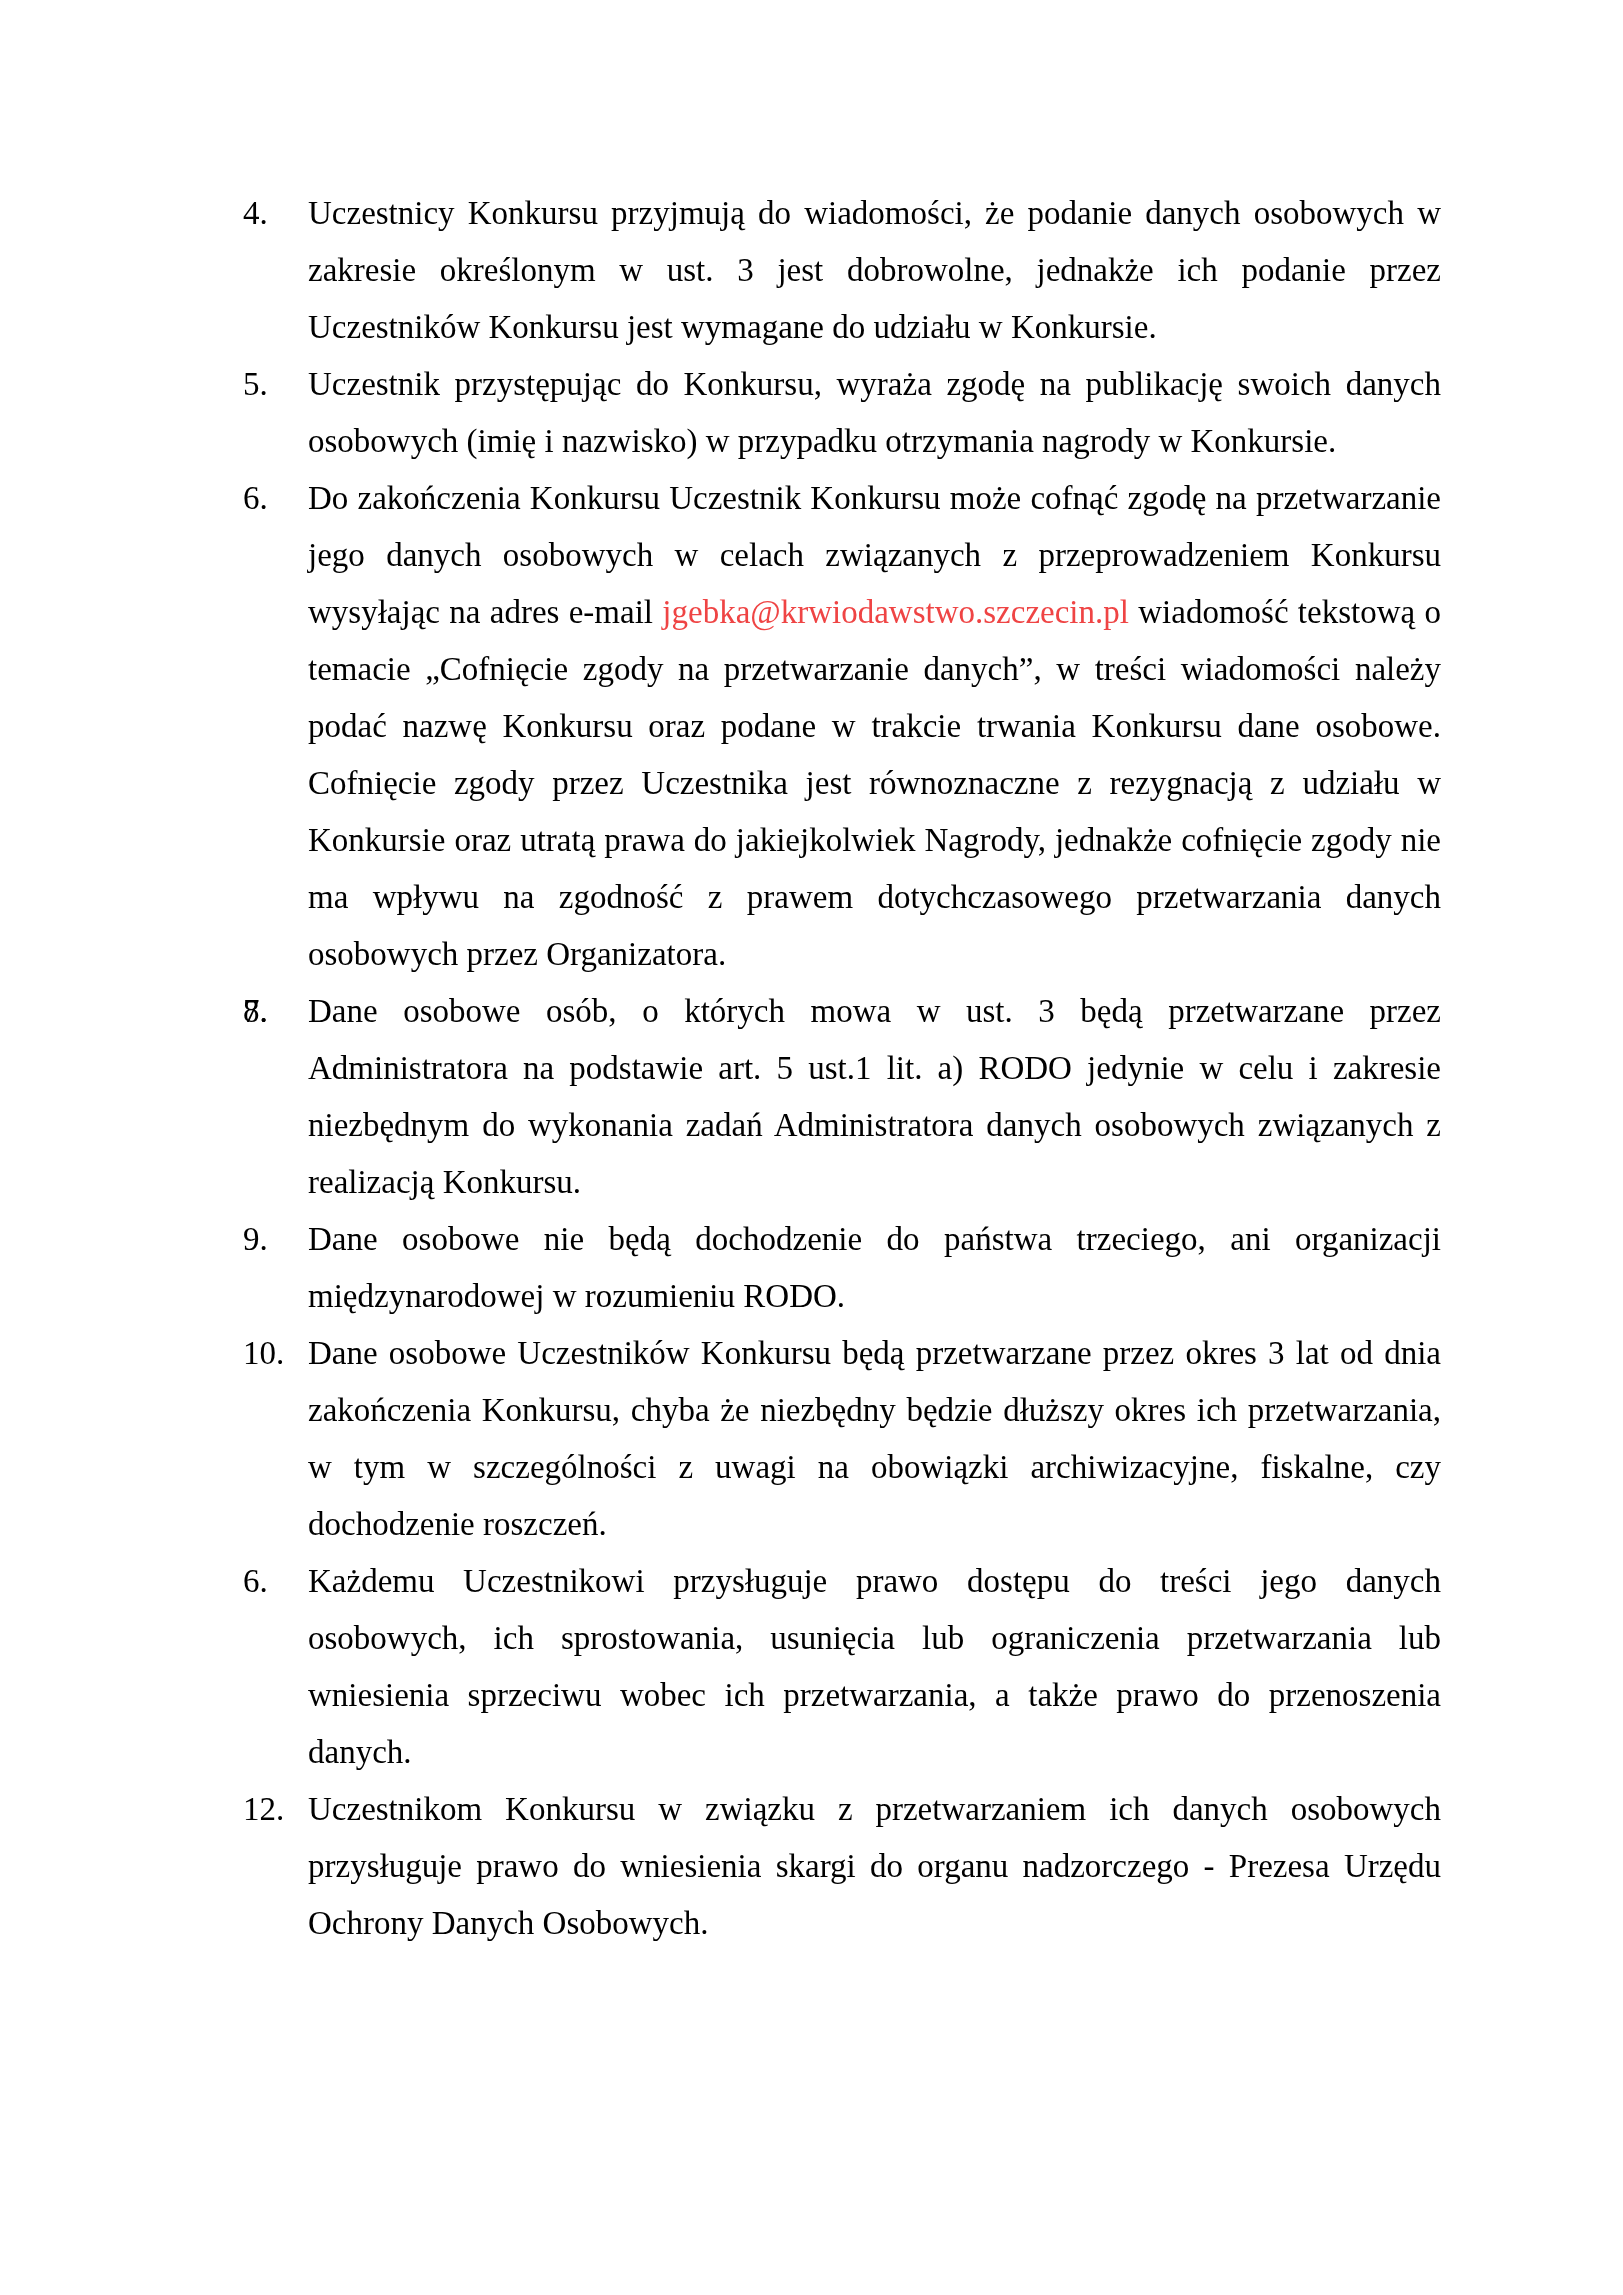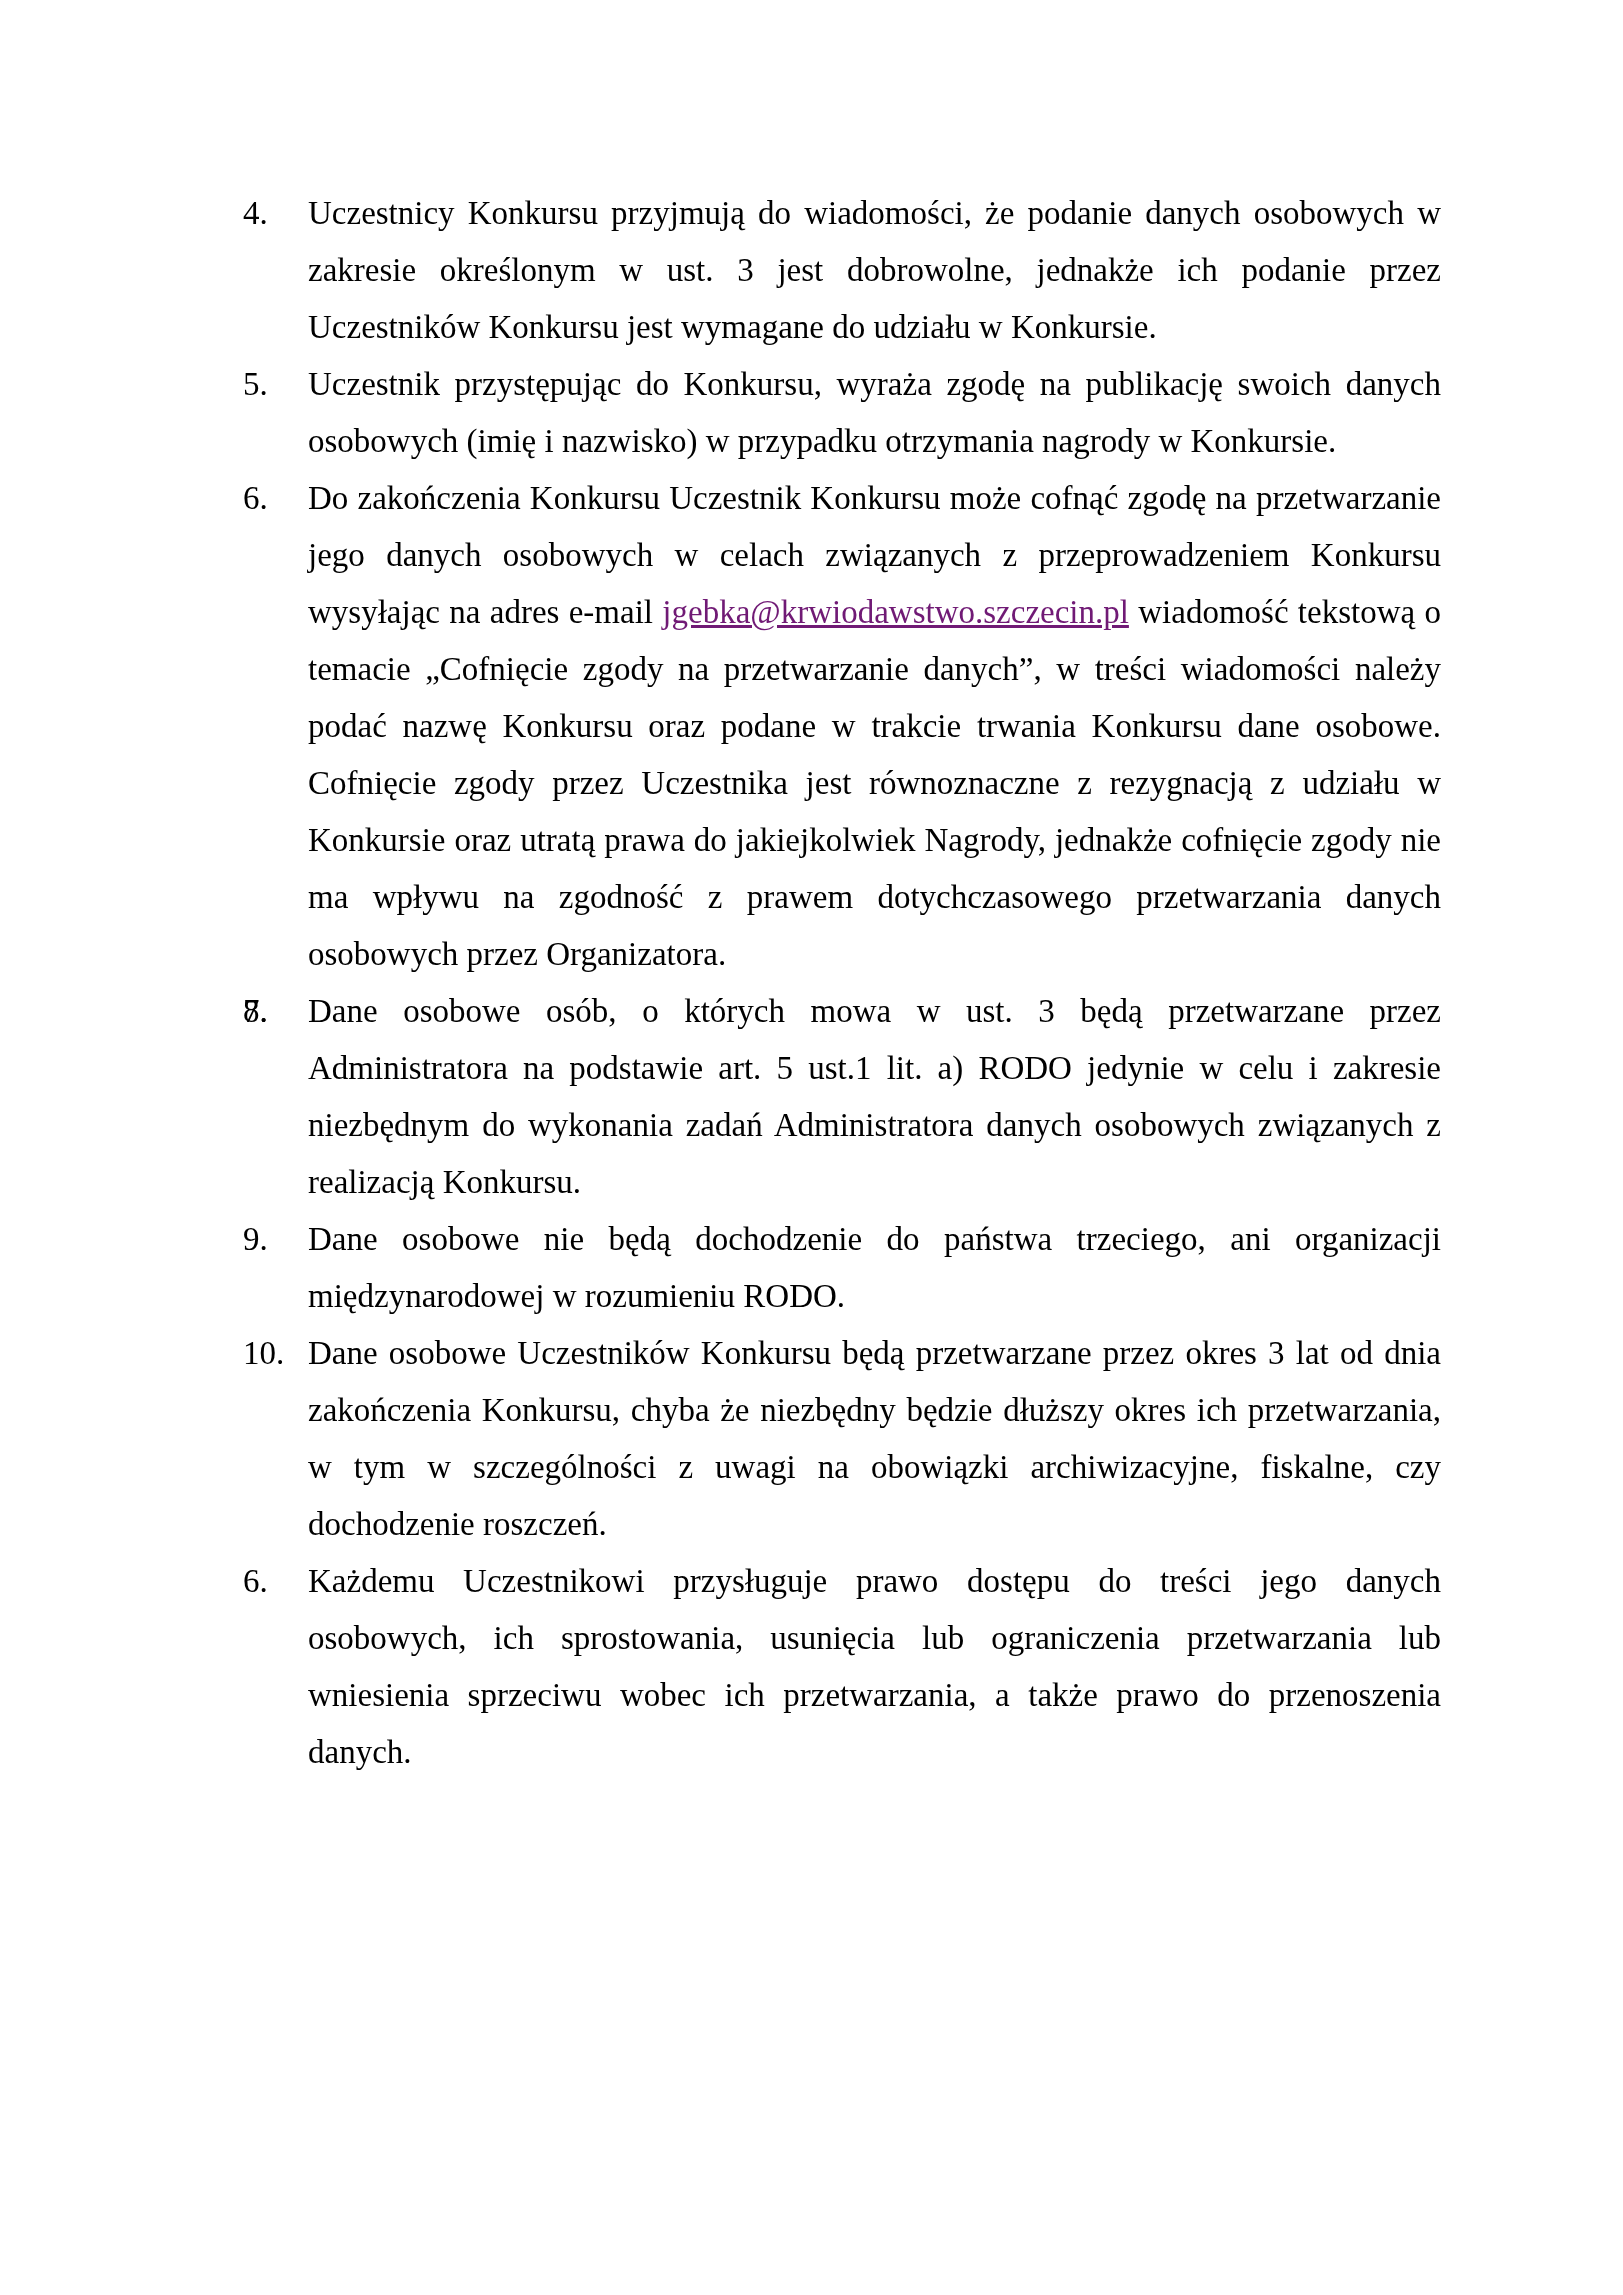--- a/index.html
+++ b/index.html
@@ -28,22 +28,21 @@
     text-align: justify;
   }
   .num {
     position: absolute;
     left: 0;
     top: 0;
   }
   .text { display: block; margin-left: 13px; }
   .last-line-justify { text-align-last: justify; }
   a.link {
-    color: #701a75;
-    text-decoration: underline;
+    color: #ef4444;
   }
 </style>
 </head>
 <body>
 
 <div class="page">
   <ol class="list">
 
     <li class="item">
       <span class="num">4.</span>
@@ -77,16 +76,20 @@
     <li class="item">
       <span class="num">10.</span>
       <span class="text">Dane osobowe Uczestników Konkursu będą przetwarzane przez okres 3 lat od dnia zakończenia Konkursu, chyba że niezbędny będzie dłuższy okres ich przetwarzania, w tym w szczególności z uwagi na obowiązki archiwizacyjne, fiskalne, czy dochodzenie roszczeń.</span>
     </li>
 
     <li class="item">
       <span class="num">6.</span>
       <span class="text">Każdemu Uczestnikowi przysługuje prawo dostępu do treści jego danych osobowych, ich sprostowania, usunięcia lub ograniczenia przetwarzania lub wniesienia sprzeciwu wobec ich przetwarzania, a także prawo do przenoszenia danych.</span>
     </li>
 
+    <li class="item">
+      <span class="num">12.</span>
+      <span class="text">Uczestnikom Konkursu w związku z przetwarzaniem ich danych osobowych przysługuje prawo do wniesienia skargi do organu nadzorczego - Prezesa Urzędu Ochrony Danych Osobowych.</span>
+    </li>
 
   </ol>
 </div>
 
 
 </body></html>

